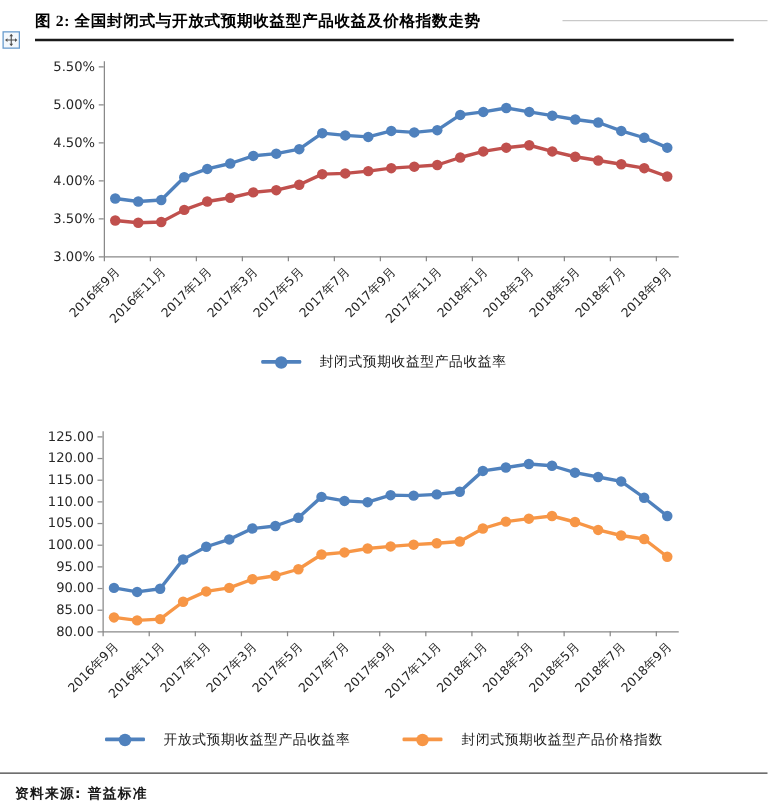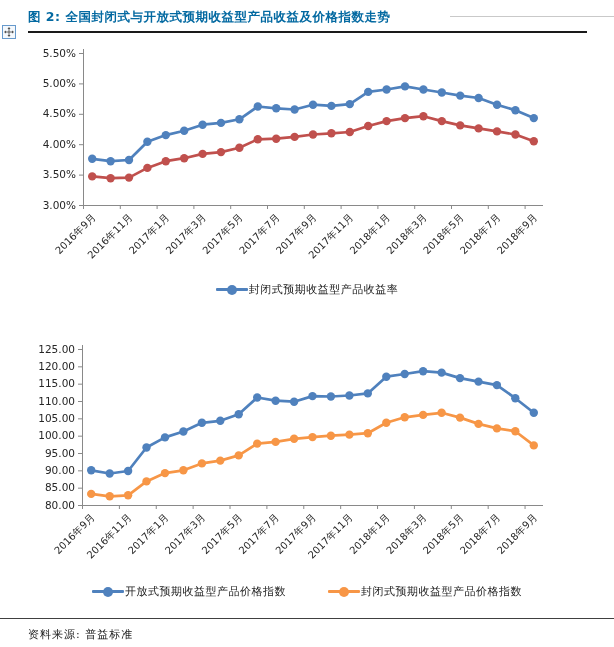--- a/index.html
+++ b/index.html
@@ -3,48 +3,49 @@
 <meta charset="utf-8">
 <style>
   html,body{margin:0;padding:0;}
   body{
     width:614px;height:647px;position:relative;background:#ffffff;
     font-family:"DejaVu Sans","Liberation Sans",sans-serif;
     -webkit-font-smoothing:antialiased;
   }
   .page-title{
     position:absolute;left:28px;top:9px;width:560px;
-    font-size:12.5px;font-weight:bold;color:#0369a1;letter-spacing:0.5px;
+    font-size:12.5px;font-weight:bold;color:#000000;letter-spacing:0.5px;
     white-space:nowrap;
+    font-family:Liberation Serif, serif;
   }
   .title-underline{position:absolute;left:28px;top:31px;width:559px;height:2px;background:#1a1a1a;}
   .topright-line{position:absolute;left:450px;top:16px;width:164px;height:1px;background:#c9c9c9;}
   .move-handle{
     position:absolute;left:2px;top:25px;width:14px;height:14px;
     border:1px solid #6699cc;background:#f4f8fc;display:flex;align-items:center;justify-content:center;
     box-sizing:border-box;
   }
   .move-handle svg{width:10px;height:10px;display:block;}
   .charts-svg{position:absolute;left:0;top:0;width:614px;height:647px;}
   .legend-row{
     position:absolute;left:60px;width:494px;display:flex;justify-content:center;
     align-items:center;gap:42px;
   }
   .legend-row.lg-top{top:282px;}
   .legend-row.lg-bottom{top:584px;}
-  .legend-item{display:flex;align-items:center;gap:1px;}
+  .legend-item{display:flex;align-items:center;gap:15px;}
   .lg-marker{width:32px;height:3px;position:relative;flex:0 0 auto;border-radius:1px;}
   .lg-marker::after{
     content:"";position:absolute;left:11px;top:-3.5px;width:10px;height:10px;
     border-radius:50%;background:inherit;
   }
   .legend-label{font-size:11px;color:#1a1a1a;white-space:nowrap;letter-spacing:0.5px;}
   .footer-divider{position:absolute;left:0;top:618px;width:614px;height:1px;background:#404040;}
   .source-label{
-    position:absolute;left:28px;top:627px;font-size:11px;font-weight:normal;color:#1a1a1a;
+    position:absolute;left:12px;top:627px;font-size:11px;font-weight:bold;color:#1a1a1a;
     letter-spacing:1px;white-space:nowrap;
   }
 </style>
 </head>
 <body>
 
 <div class="move-handle">
   <svg viewBox="0 0 16 16">
     <g stroke="#4d4d4d" stroke-width="1.4">
       <line x1="8" y1="3" x2="8" y2="13"></line>
@@ -277,21 +278,21 @@
 <div class="legend-row lg-top">
   <div class="legend-item">
     <span class="lg-marker" style="background-color: rgb(79, 129, 189);"></span>
     <span class="legend-label">封闭式预期收益型产品收益率</span>
   </div>
 </div>
 
 <div class="legend-row lg-bottom">
   <div class="legend-item">
     <span class="lg-marker" style="background-color: rgb(79, 129, 189);"></span>
-    <span class="legend-label">开放式预期收益型产品价格指数</span>
+    <span class="legend-label">开放式预期收益型产品收益率</span>
   </div>
   <div class="legend-item">
     <span class="lg-marker" style="background-color: rgb(247, 150, 70);"></span>
     <span class="legend-label">封闭式预期收益型产品价格指数</span>
   </div>
 </div>
 
 <div class="footer-divider"></div>
 <div class="source-label">资料来源: 普益标准</div>
 

